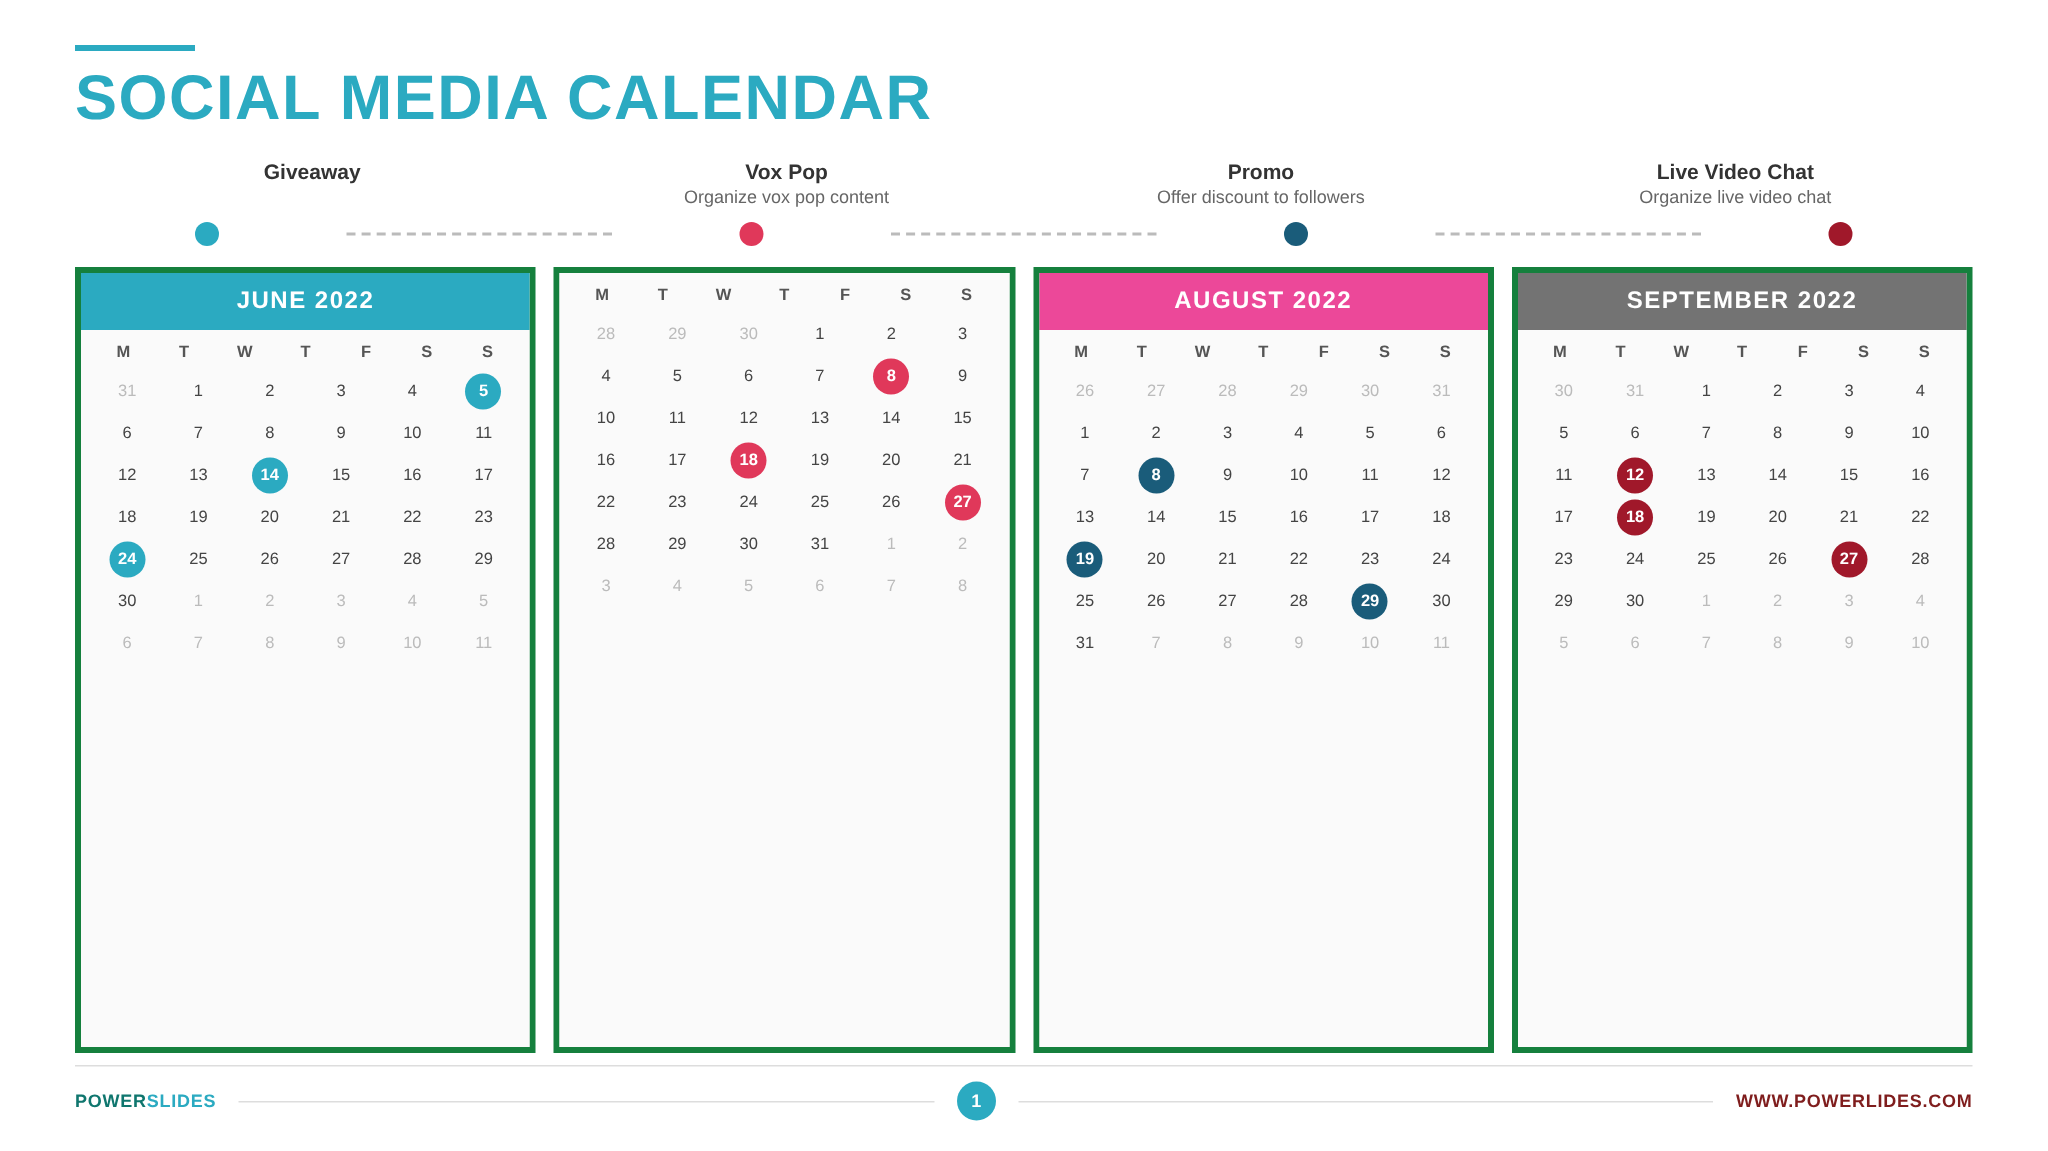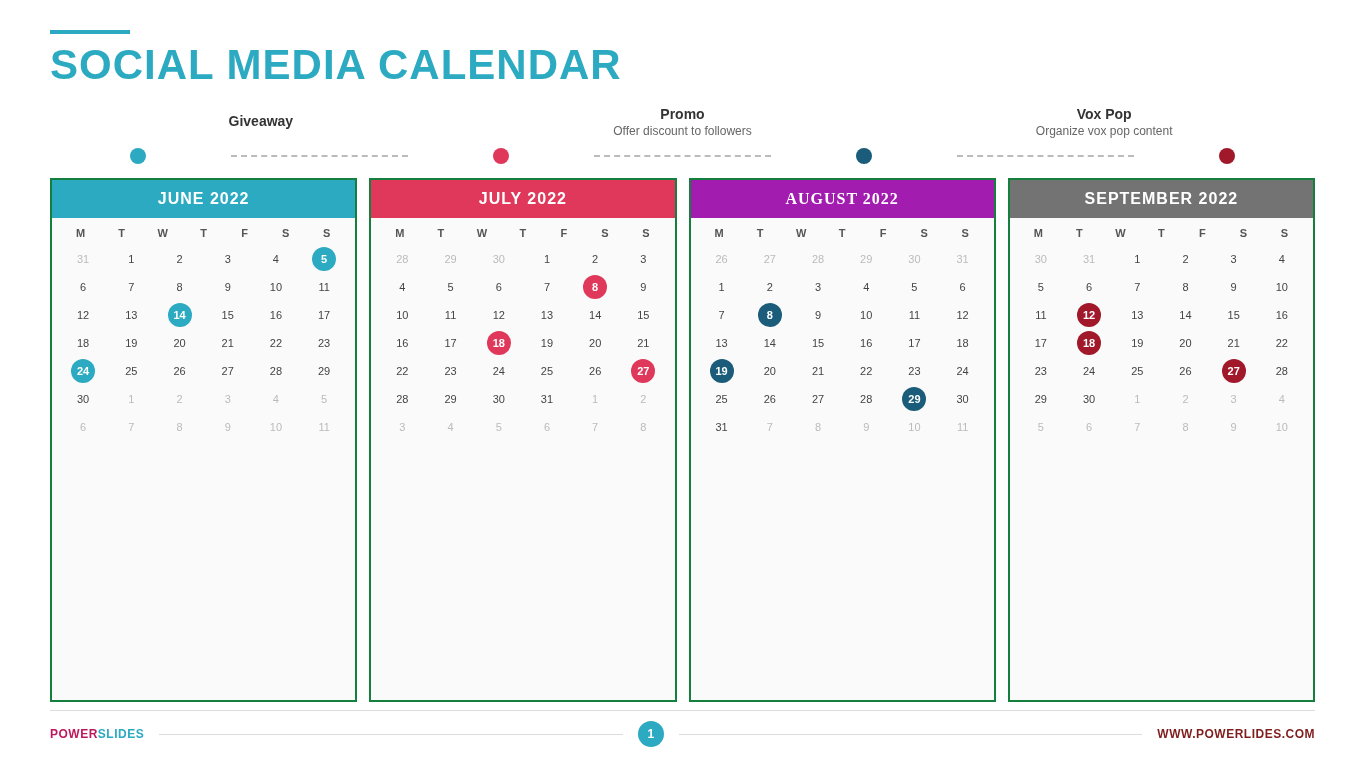--- a/index.html
+++ b/index.html
@@ -38,21 +38,21 @@
       line-height: 1.1;
     }
     .header-title span {
       color: #2baac1;
     }
 
     
     .category-row {
       display: flex;
       justify-content: space-around;
-      align-items: center;
+      align-items: flex-start;
       margin-bottom: 10px;
     }
     .category-item {
       text-align: center;
       flex: 1;
     }
     .category-name {
       font-size: 14px;
       font-weight: 700;
       color: #333;
@@ -93,34 +93,34 @@
     .calendars-row {
       display: flex;
       gap: 12px;
       flex: 1;
     }
 
     .calendar {
       flex: 1;
       display: flex;
       flex-direction: column;
-      border: 2px solid #15803d;
+      border: 4px solid #15803d;
     }
 
     .calendar-header {
       padding: 10px 0;
       text-align: center;
       font-size: 16px;
       font-weight: 700;
       color: #ffffff;
       letter-spacing: 1px;
     }
     .calendar-header.teal { background: #2baac1; }
     .calendar-header.pink { background: #e0385a; }
-    .calendar-header.darkblue { background: #a21caf; font-family: Liberation Serif, serif; }
+    .calendar-header.darkblue { background: #ec4899; }
     .calendar-header.darkred { background: #737373; }
 
     .calendar-grid {
       flex: 1;
       padding: 6px 8px;
       background: #fafafa;
     }
 
     .day-headers {
       display: grid;
@@ -215,21 +215,21 @@
       padding-top: 10px;
       border-top: 1px solid #ddd;
       margin-top: 8px;
     }
     .footer-left {
       font-size: 12px;
       font-weight: 700;
       color: #333;
       letter-spacing: 0.5px;
     }
-    .footer-left span { color: #be185d; }
+    .footer-left span { color: #0f766e; }
     .footer-center {
       width: 26px;
       height: 26px;
       background: #2baac1;
       border-radius: 50%;
       display: flex;
       align-items: center;
       justify-content: center;
       color: white;
       font-size: 12px;
@@ -258,26 +258,30 @@
     <div class="header-title">
       <span>SOCIAL MEDIA </span><span style="color:#2baac1;">CALENDAR</span>
     </div>
   </div>
 
   <div class="category-row">
     <div class="category-item">
       <div class="category-name">Giveaway</div>
     </div>
     <div class="category-item">
+      <div class="category-name">Vox Pop</div>
+      <div class="category-desc">Organize vox pop content</div>
+    </div>
+    <div class="category-item">
       <div class="category-name">Promo</div>
       <div class="category-desc">Offer discount to followers</div>
     </div>
     <div class="category-item">
-      <div class="category-name">Vox Pop</div>
-      <div class="category-desc">Organize vox pop content</div>
+      <div class="category-name">Live Video Chat</div>
+      <div class="category-desc">Organize live video chat</div>
     </div>
   </div>
 
   <div class="timeline-row">
     <div style="flex:1;display:flex;align-items:center;justify-content:center;">
       <div class="timeline-dot blue"></div>
     </div>
     <div class="timeline-line"></div>
     <div style="flex:1;display:flex;align-items:center;justify-content:center;">
       <div class="timeline-dot red"></div>
@@ -429,21 +433,20 @@
             <div class="day-cell-wrapper">
               <div class="day-cell other-month">10</div>
             </div>
             <div class="day-cell-wrapper">
               <div class="day-cell other-month">11</div>
             </div>
           </div>
         </div>
       </div>
       <div class="calendar">
-        <div class="calendar-header pink">JULY 2022</div>
         <div class="calendar-grid">
           <div class="day-headers">
             <div class="day-header-cell">M</div>
             <div class="day-header-cell">T</div>
             <div class="day-header-cell">W</div>
             <div class="day-header-cell">T</div>
             <div class="day-header-cell">F</div>
             <div class="day-header-cell">S</div>
             <div class="day-header-cell">S</div>
           </div>

